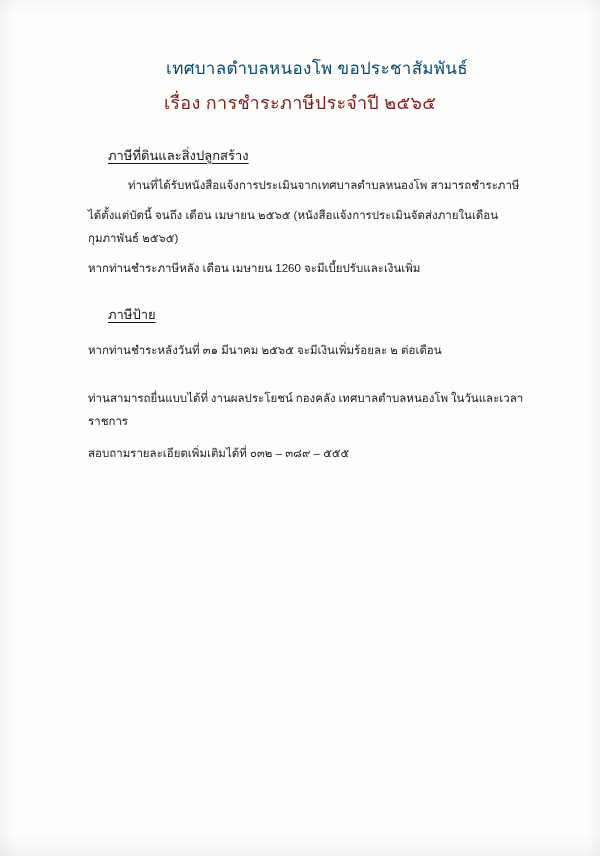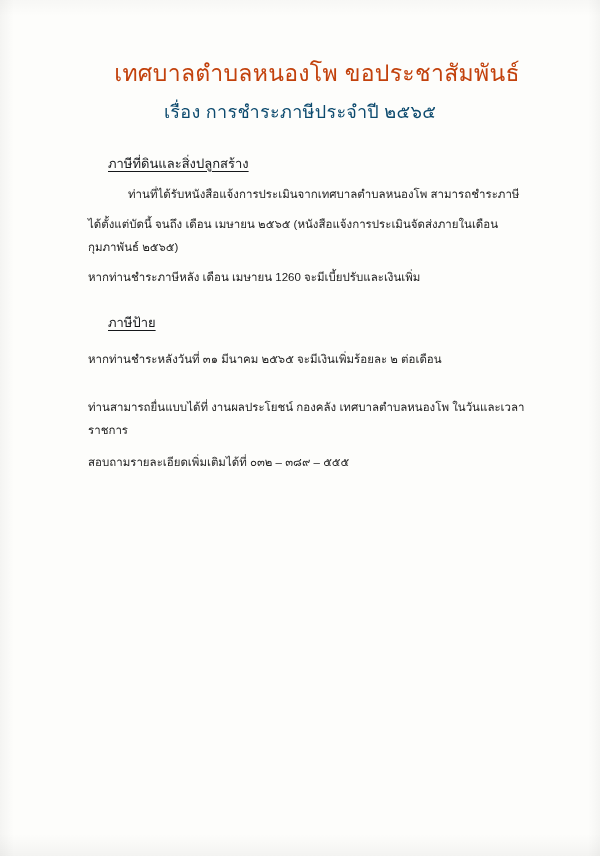--- a/index.html
+++ b/index.html
@@ -34,69 +34,68 @@
     left: 0;
     top: 0;
     width: 600px;
     color: #1b1b1b;
   }
   .title-block {
     text-align: center;
     margin-top: 56px;
   }
   .title-line-1 {
-    font-size: 23px;
+    font-size: 17px;
     letter-spacing: 0.3px;
-    color: #c2410c;
+    color: #0c4a6e;
     line-height: 1.5;
     padding-left: 34px;
   }
   .title-line-2 {
     font-size: 18px;
     letter-spacing: 0.3px;
-    color: #0c4a6e;
+    color: #7f1d1d;
     line-height: 1.5;
     margin-top: 8px;
   }
   .body-area {
     margin: 26px 0 0 0;
     padding: 0 72px 0 88px;
     font-size: 11.5px;
     line-height: 1.95;
     color: #1d1d1d;
   }
   .section-heading {
     display: inline-block;
     text-decoration: underline;
     text-underline-offset: 3px;
     font-size: 13px;
     color: #15171a;
     margin: 0 0 4px 20px;
-    font-family: Liberation Mono, monospace;
   }
   .section-heading.second {
     margin-top: 22px;
   }
   .para {
     margin: 2px 0 0 0;
     text-align: left;
   }
   .para .indent {
     display: inline-block;
     width: 40px;
   }
   .para-tight {
     margin-top: 8px;
   }
   .closing {
     margin-top: 26px;
     font-size: 11.5px;
     line-height: 2.0;
   }
-  .closing .l1 { display: block; }
+  .closing .l1 { display: block; font-family: Liberation Serif, serif; }
   .closing .l2 { display: block; margin-top: 9px; }
   .spacer-bottom {
     height: 430px;
   }
 </style>
 </head>
 <body>
 
 <div class="page">
   <div class="doc">

